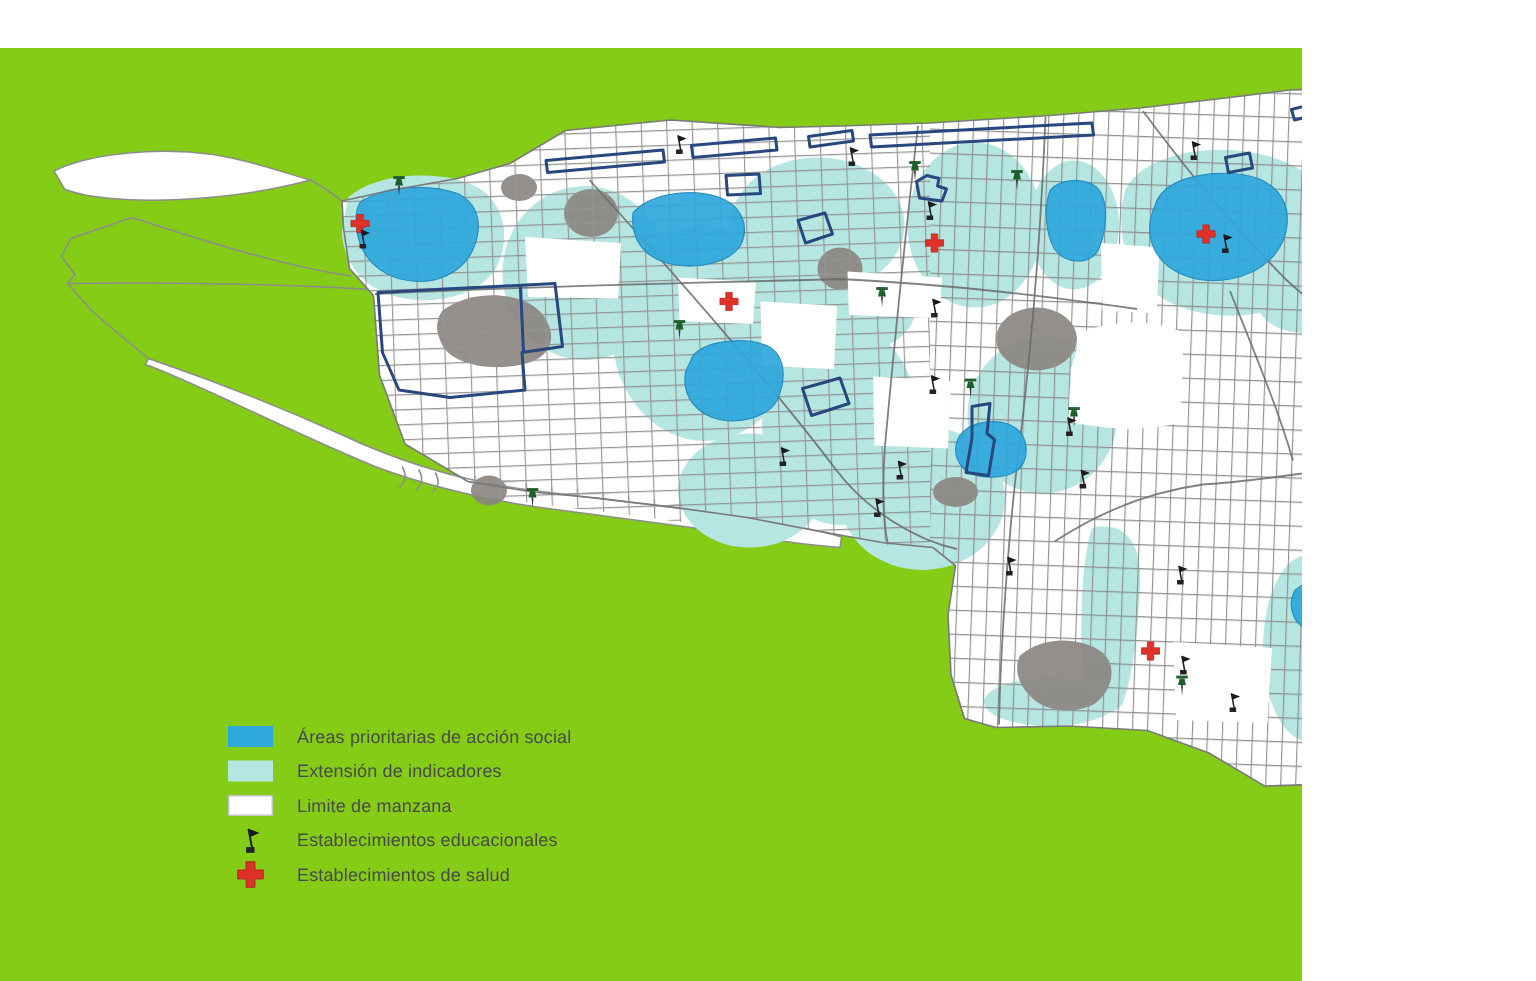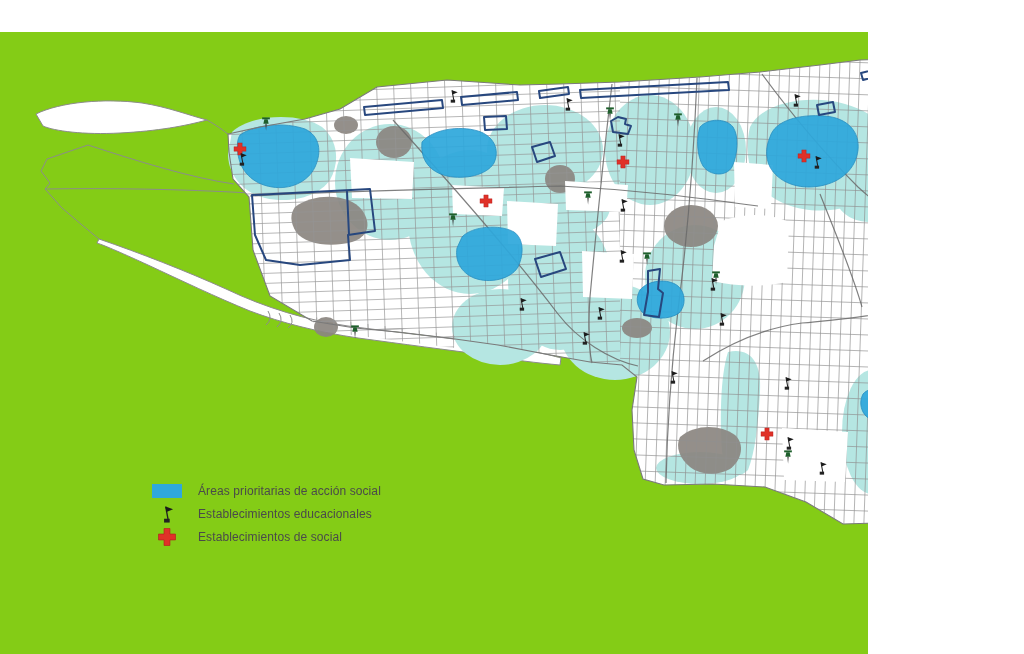--- a/index.html
+++ b/index.html
@@ -206,34 +206,42 @@
         <use href="#sym-flag" xlink:href="#sym-flag" x="905.5" y="116" width="11" height="14"></use>
       </g>
 </svg>
 
 <div id="legend">
       <div class="legend-row">
         <div class="legend-swatch sw-fill-blue"></div>
         <span class="legend-label">Áreas prioritarias de acción social</span>
       </div>
       <div class="legend-row">
+        <div class="legend-swatch sw-fill-cyan"></div>
+        <span class="legend-label">Extensión de indicadores</span>
+      </div>
+      <div class="legend-row">
+        <div class="legend-swatch sw-outline-light"></div>
+        <span class="legend-label">Limite de manzana</span>
+      </div>
+      <div class="legend-row">
         <div class="legend-icon">
           <svg viewBox="-8 -8 16 16" width="18" height="20">
             <use href="#sym-flag" xlink:href="#sym-flag" x="-8" y="-8" width="16" height="16"></use>
           </svg>
         </div>
         <span class="legend-label">Establecimientos educacionales</span>
       </div>
       <div class="legend-row">
         <div class="legend-icon">
           <svg viewBox="-8 -8 16 16" width="18" height="20">
             <use href="#sym-cross" xlink:href="#sym-cross" x="-8" y="-8" width="16" height="16"></use>
           </svg>
         </div>
-        <span class="legend-label">Establecimientos de social</span>
+        <span class="legend-label">Establecimientos de salud</span>
       </div>
     </div>
 
 <svg id="north-arrow" viewBox="0 0 12 12">
   <path d="M6,0.5 L9.2,10.5 L2.8,10.5 Z" fill="#1a1a1a"></path>
 </svg>
 <svg id="scalebar" viewBox="0 0 305 34">
   <g id="scalebar-marks" stroke="#9a9a9a" stroke-width="1" fill="none">
         <path d="M41,7 H277 M41,7 V13 M100,7 V11 M159,7 V11 M218,7 V11 M277,7 V13"></path>
       </g>

